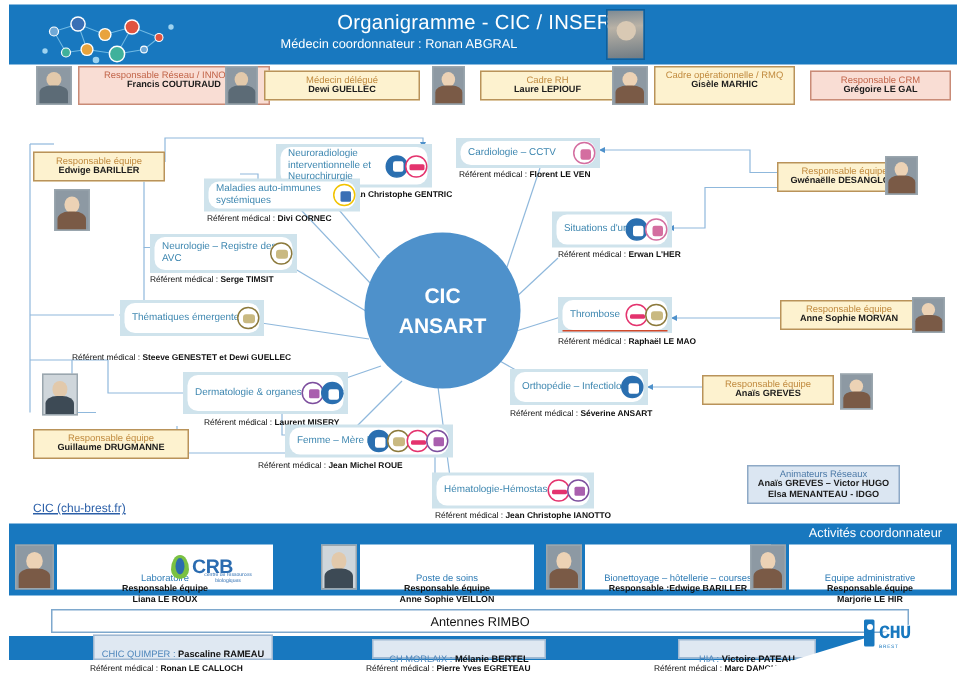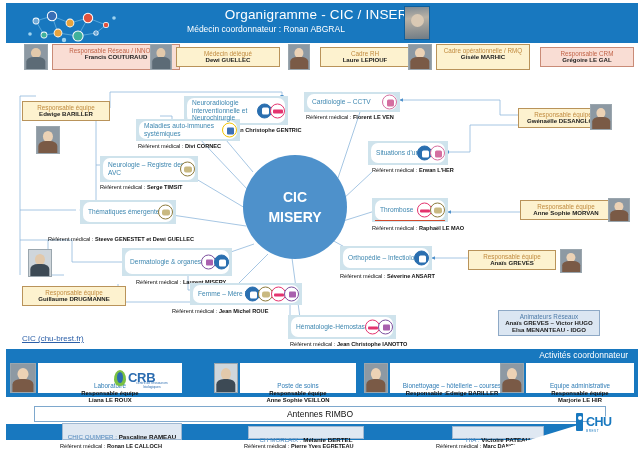--- a/index.html
+++ b/index.html
@@ -197,21 +197,21 @@
   .antenna .t b { color: #111; }
 
   .chu-logo {
     position: absolute; right: 8px; bottom: 18px; width: 56px; height: 24px;
     display: flex; align-items: center;
   }
   .chu-logo .bar { width: 7px; height: 18px; background: #1878bf; margin-right: 3px;
     border-radius: 1px; position: relative; }
   .chu-logo .bar::after{ content:""; position:absolute; left:1.5px; top:3px;
     width:4px; height:4px; background:#fff; border-radius:50%; }
-  .chu-logo .nm { color: #1878bf; font-size: 12.5px; font-weight: bold; letter-spacing: -.5px; }
+  .chu-logo .nm { color: #1878bf; font-size: 12.5px; font-weight: bold; letter-spacing: -.5px; font-family: Liberation Mono, monospace; }
   .chu-logo .sm { position:absolute; left:10px; bottom:1px; font-size:3.2px; color:#1878bf; letter-spacing:.5px;}
 
   .white-wedge {
     position: absolute; right: 0; bottom: 0; width: 150px; height: 46px;
     background: #fff;
     clip-path: polygon(100% 0, 100% 100%, 0 100%);
   }
 </style>
 </head>
 <body>
@@ -382,21 +382,21 @@
     </div>
 
   <div class="rolebox blue" style="left:498px;top:310px;width:102px;height:26px;">
     <span class="t">Animateurs Réseaux</span>
     <span class="n">Anaïs GREVES – Victor HUGO</span>
     <span class="n">Elsa MENANTEAU - IDGO</span>
   </div>
 
   <div class="circle">
     <span>CIC</span>
-    <span>MISERY</span>
+    <span>ANSART</span>
   </div>
 
   <div class="theme" style="left:184px;top:96px;width:104px;height:29px;">
     <div class="inner"></div>
     <span class="lbl">Neuroradiologie interventionnelle et Neurochirurgie</span>
     <span class="logos">
       <span class="logo inserm"></span>
       <span class="logo fcrin"></span>
     </span>
   </div>

